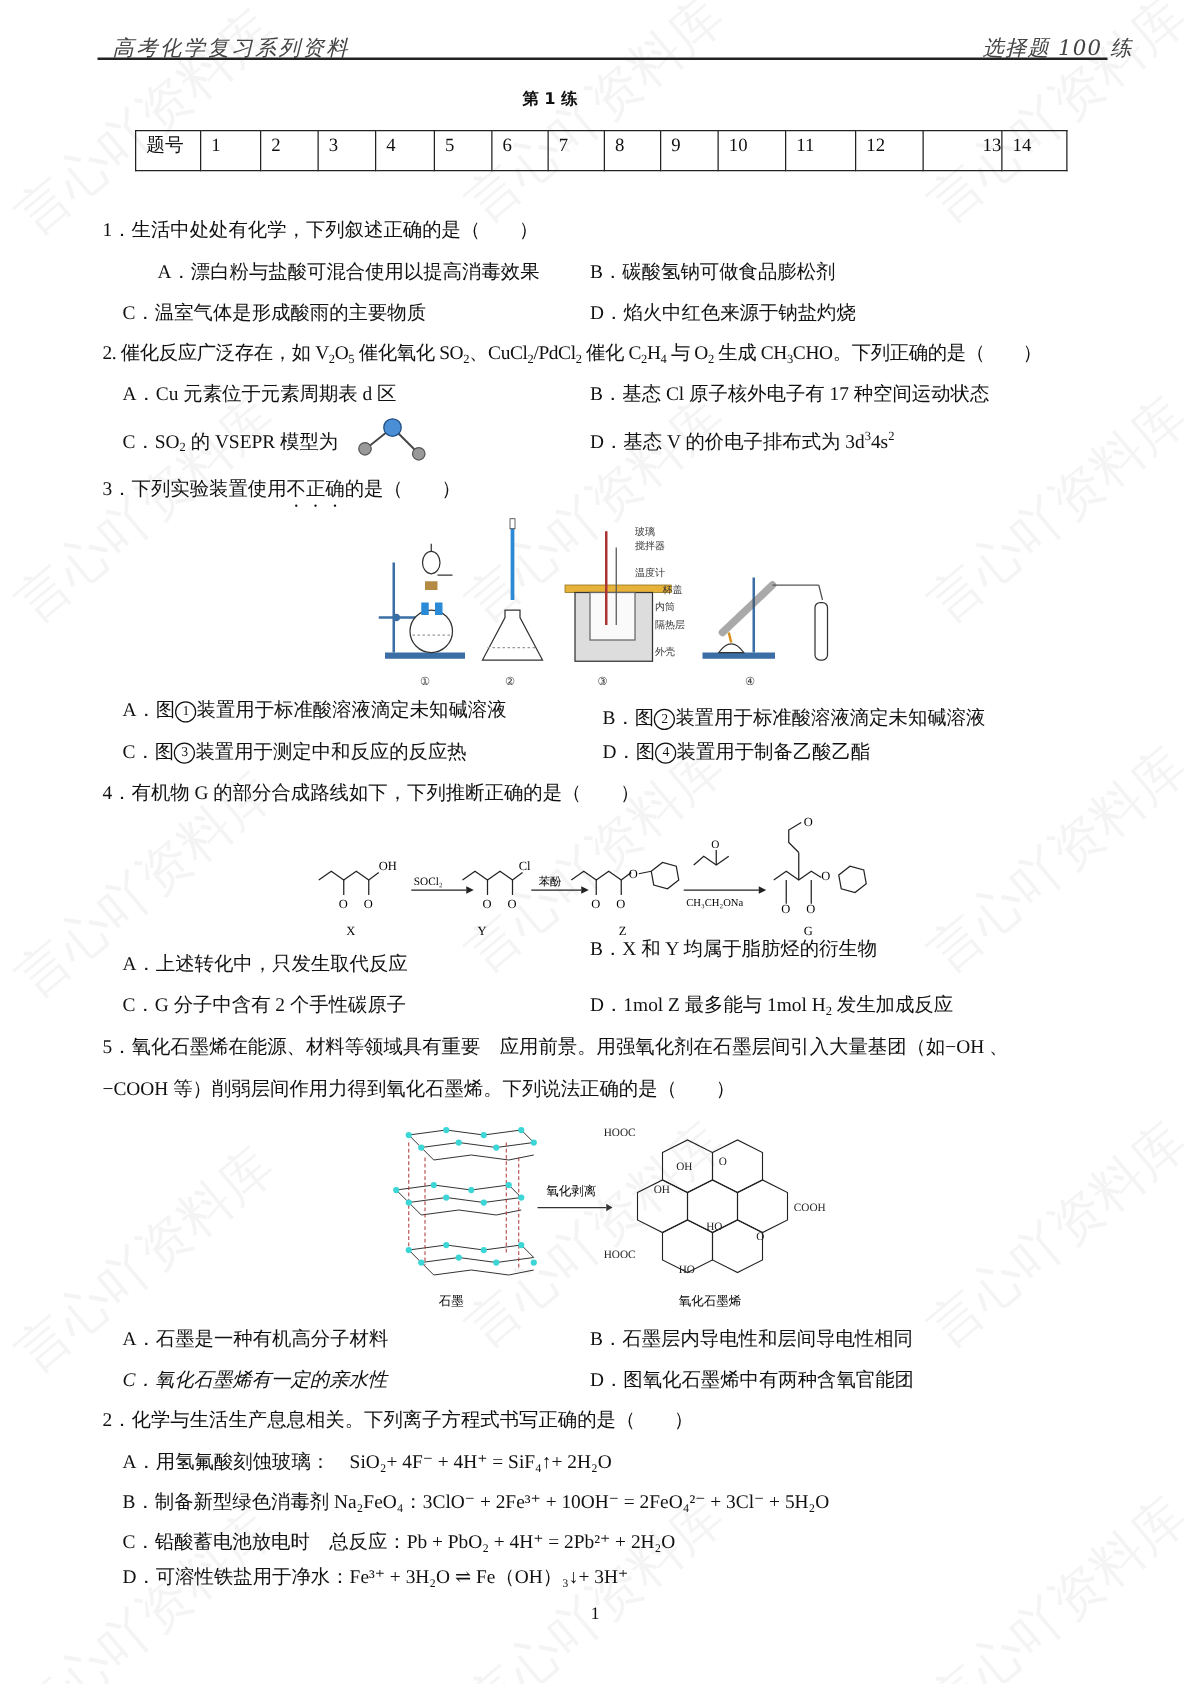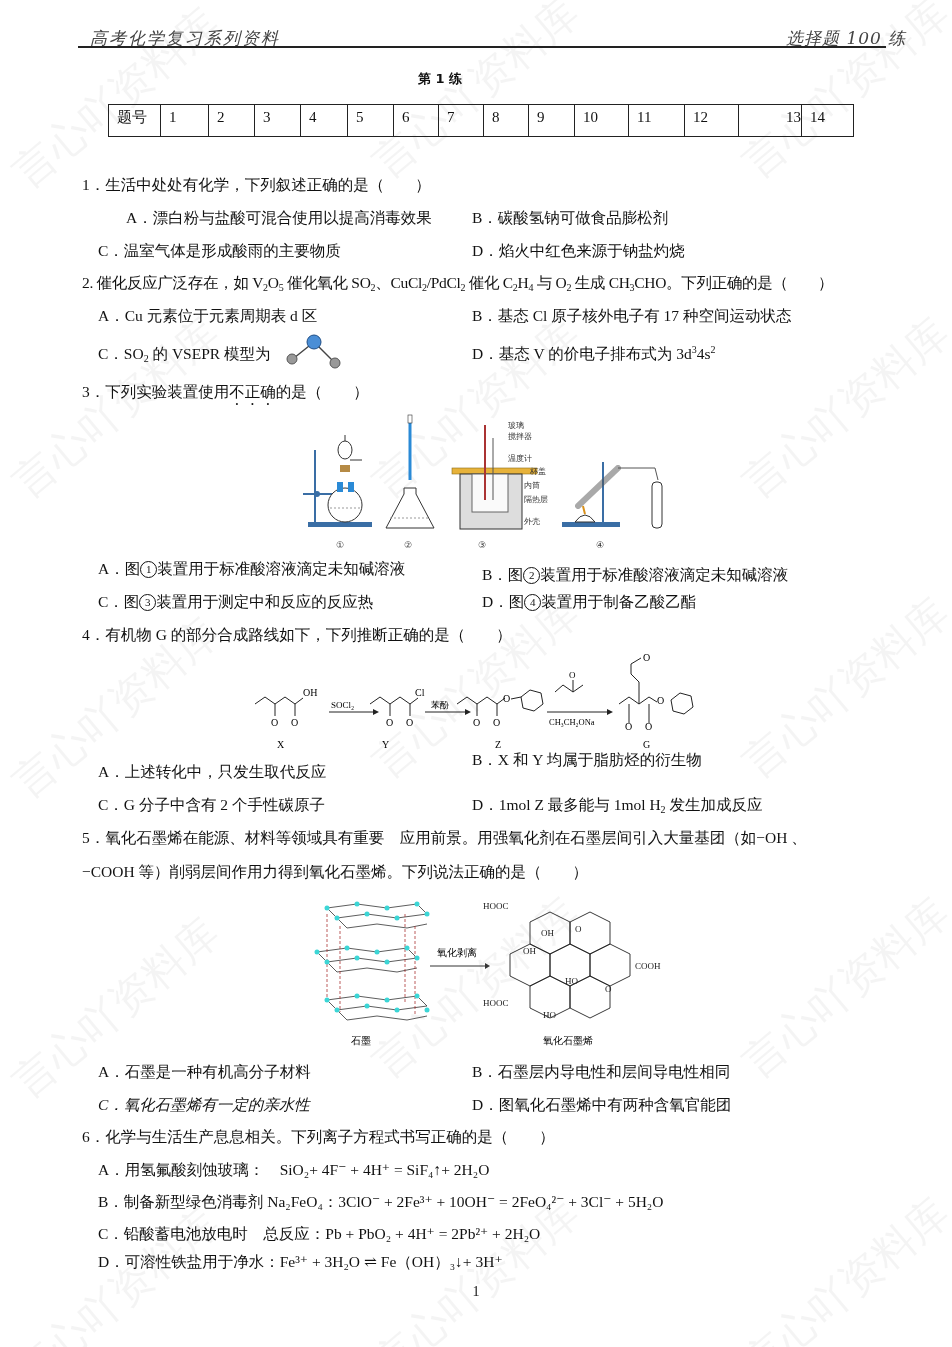--- a/index.html
+++ b/index.html
@@ -306,20 +306,20 @@
     <text x="238" y="152" font-size="10">氧化石墨烯</text>
   </svg>
 
   <div class="abs opt" style="left:98px; top:1062px;">A．石墨是一种有机高分子材料</div>
   <div class="abs opt" style="left:472px; top:1062px;">B．石墨层内导电性和层间导电性相同</div>
   <div class="abs opt" style="left:98px; top:1095px;font-style:italic;">C．氧化石墨烯有一定的亲水性</div>
   <div class="abs opt" style="left:472px; top:1095px;">D．图氧化石墨烯中有两种含氧官能团</div>
 </div>
 
 <div>
-  <div class="abs q" style="left:82px; top:1127px;">6．化学与生活生产息息相关。下列离子方程式书写正确的是（　　）</div>
+  <div class="abs q" style="left:82px; top:1127px;">2．化学与生活生产息息相关。下列离子方程式书写正确的是（　　）</div>
   <div class="abs opt" style="left:98px; top:1160px;">A．用氢氟酸刻蚀玻璃：　SiO₂+ 4F⁻ + 4H⁺ = SiF₄↑+ 2H₂O</div>
   <div class="abs opt" style="left:98px; top:1192px;">B．制备新型绿色消毒剂 Na₂FeO₄：3ClO⁻ + 2Fe³⁺ + 10OH⁻ = 2FeO₄²⁻ + 3Cl⁻ + 5H₂O</div>
   <div class="abs opt" style="left:98px; top:1224px;">C．铅酸蓄电池放电时　总反应：Pb + PbO₂ + 4H⁺ = 2Pb²⁺ + 2H₂O</div>
   <div class="abs opt" style="left:98px; top:1252px;">D．可溶性铁盐用于净水：Fe³⁺ + 3H₂O ⇌ Fe（OH）₃↓+ 3H⁺</div>
 </div>
 
 <div class="abs pagenum">1</div>
 
 </body></html>

